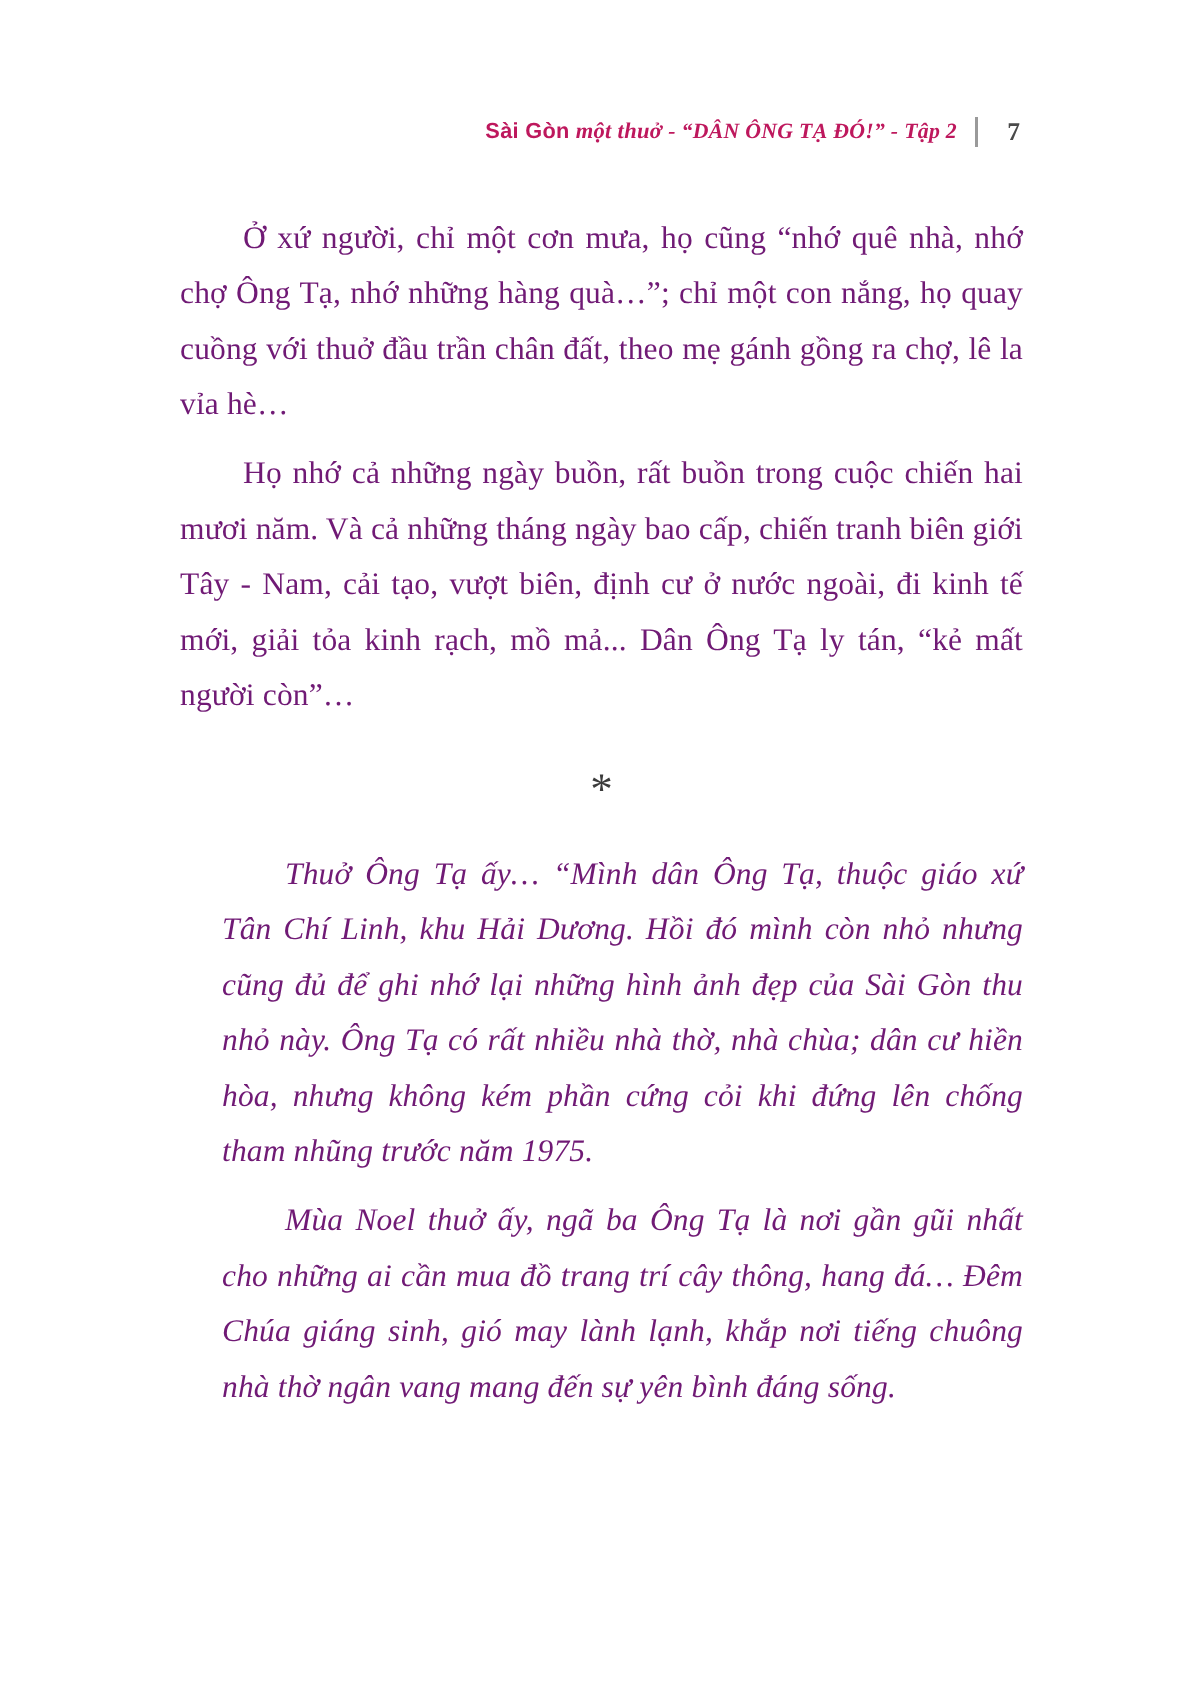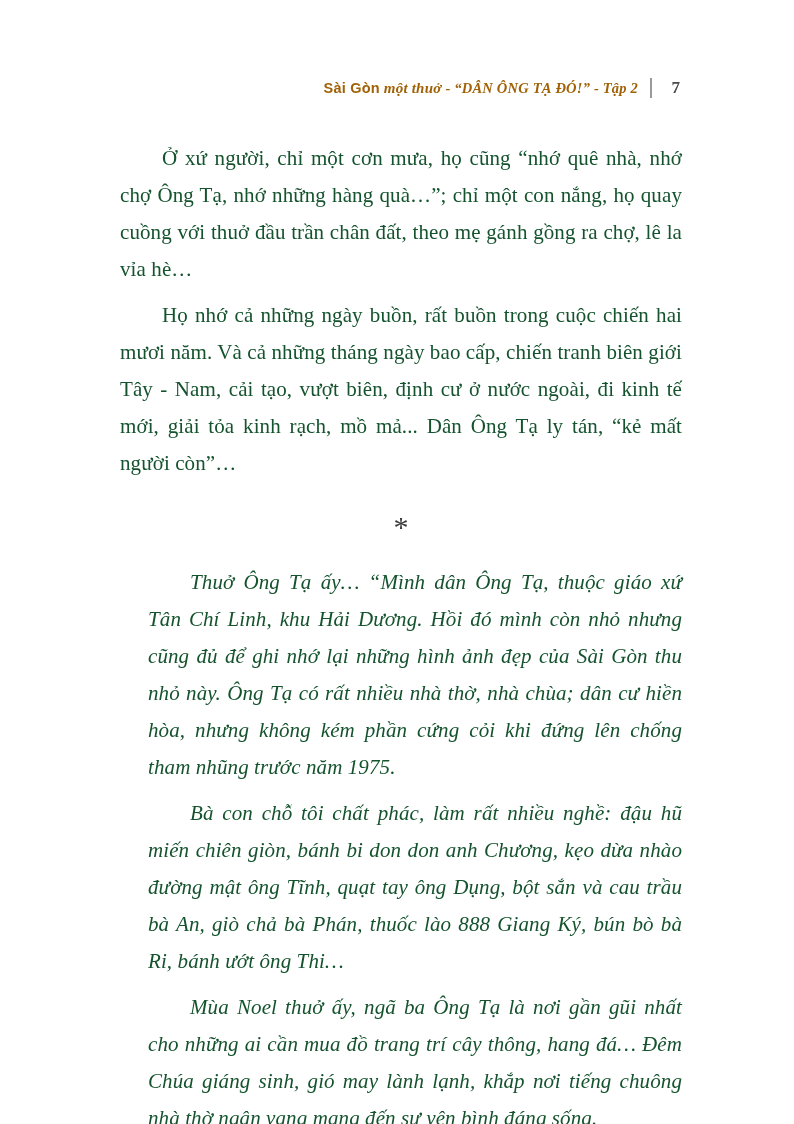--- a/index.html
+++ b/index.html
@@ -21,21 +21,21 @@
   .running-header {
     display: flex;
     align-items: center;
     justify-content: flex-end;
     gap: 12px;
     margin-bottom: 42px;
     padding-right: 2px;
   }
   .header-title {
     font-size: 15.5px;
-    color: #a16207;
+    color: #be185d;
     white-space: nowrap;
     letter-spacing: 0.2px;
   }
   .title-main {
     font-weight: bold;
     font-family: "Liberation Sans", sans-serif;
     font-size: 14.5px;
   }
   .title-script {
     font-style: italic;
@@ -62,21 +62,21 @@
   
   .body-text {
     width: 562px;
   }
   .para {
     font-size: 21px;
     line-height: 37px;
     text-align: justify;
     text-indent: 42px;
     margin-bottom: 9px;
-    color: #14532d;
+    color: #701a75;
     letter-spacing: 0.1px;
   }
   .para.italic {
     font-style: italic;
     margin-left: 28px;
   }
   .section-separator {
     text-align: center;
     font-size: 30px;
     color: #3b3b3b;
@@ -99,17 +99,16 @@
     <div class="page-number">7</div>
   </div>
 
   <div class="body-text">
     <p class="para">Ở xứ người, chỉ một cơn mưa, họ cũng “nhớ quê nhà, nhớ chợ Ông Tạ, nhớ những hàng quà…”; chỉ một con nắng, họ quay cuồng với thuở đầu trần chân đất, theo mẹ gánh gồng ra chợ, lê la vỉa hè…</p>
     <p class="para">Họ nhớ cả những ngày buồn, rất buồn trong cuộc chiến hai mươi năm. Và cả những tháng ngày bao cấp, chiến tranh biên giới Tây - Nam, cải tạo, vượt biên, định cư ở nước ngoài, đi kinh tế mới, giải tỏa kinh rạch, mồ mả... Dân Ông Tạ ly tán, “kẻ mất người còn”…</p>
 
     <div class="section-separator">*</div>
 
     <p class="para italic">Thuở Ông Tạ ấy… “Mình dân Ông Tạ, thuộc giáo xứ Tân Chí Linh, khu Hải Dương. Hồi đó mình còn nhỏ nhưng cũng đủ để ghi nhớ lại những hình ảnh đẹp của Sài Gòn thu nhỏ này. Ông Tạ có rất nhiều nhà thờ, nhà chùa; dân cư hiền hòa, nhưng không kém phần cứng cỏi khi đứng lên chống tham nhũng trước năm 1975.</p>
-    <p class="para italic">Bà con chỗ tôi chất phác, làm rất nhiều nghề: đậu hũ miến chiên giòn, bánh bi don don anh Chương, kẹo dừa nhào đường mật ông Tĩnh, quạt tay ông Dụng, bột sắn và cau trầu bà An, giò chả bà Phán, thuốc lào 888 Giang Ký, bún bò bà Ri, bánh ướt ông Thi…</p>
     <p class="para italic">Mùa Noel thuở ấy, ngã ba Ông Tạ là nơi gần gũi nhất cho những ai cần mua đồ trang trí cây thông, hang đá… Đêm Chúa giáng sinh, gió may lành lạnh, khắp nơi tiếng chuông nhà thờ ngân vang mang đến sự yên bình đáng sống.</p>
   </div>
 
 </div>
 
 </body></html>

